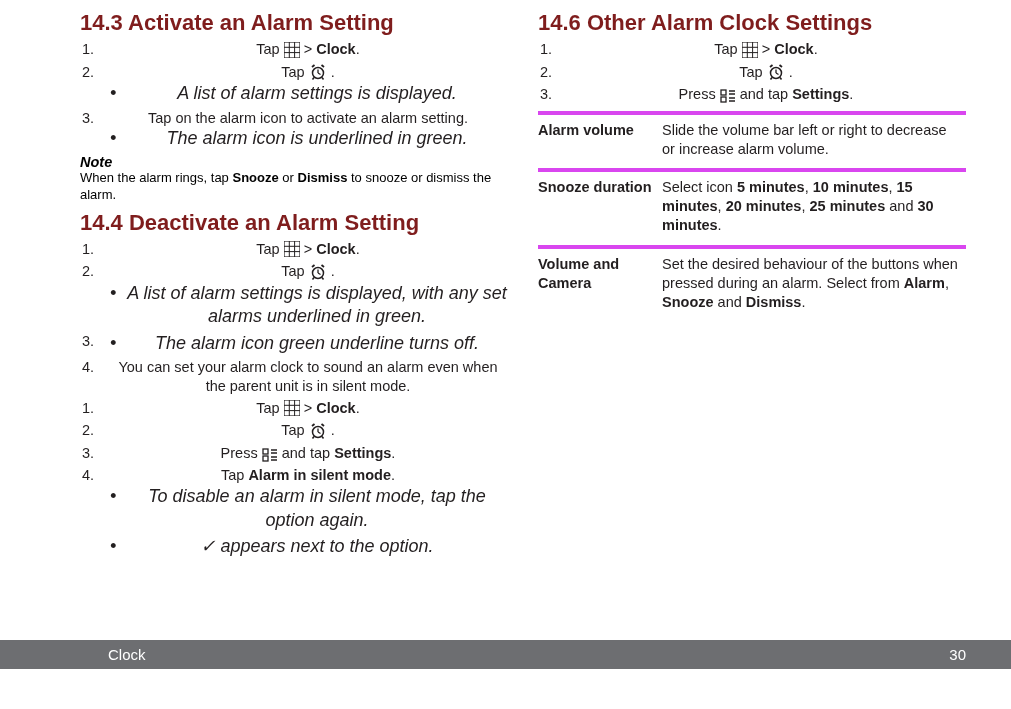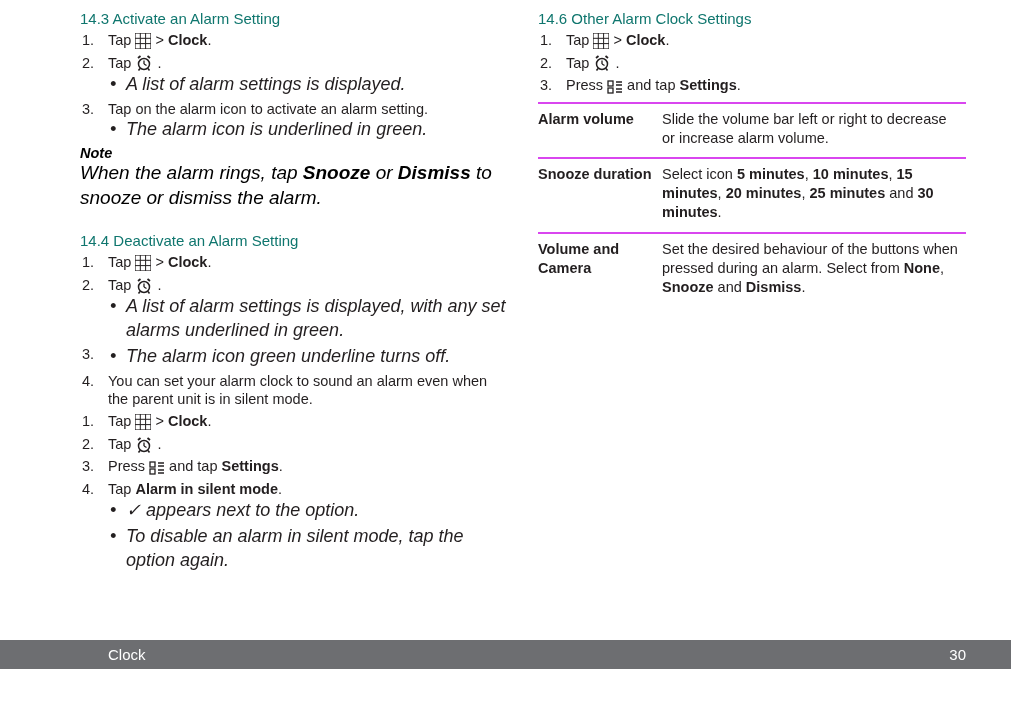--- a/index.html
+++ b/index.html
@@ -13,40 +13,41 @@
     .page {
       display: flex;
       padding: 10px 45px 0 80px;
       gap: 30px;
     }
     .col {
       flex: 1;
       min-width: 0;
     }
     h2 {
-      font-size: 15px;
-      font-weight: normal;
-      color: #0f766e;
+      font-size: 22px;
+      font-weight: bold;
+      color: #7f1d1d;
       margin-top: 0;
       margin-bottom: 4px;
     }
     .section + .section h2 { margin-top: 0; }
     ol {
       list-style: none;
       padding-left: 0;
       counter-reset: item;
       font-size: 14.5px;
       color: #231f20;
       line-height: 1.3;
     }
     ol > li {
       counter-increment: item;
       padding-left: 28px;
       position: relative;
       margin-bottom: 3px;
+      text-align: center;
     }
     ol > li::before {
       content: counter(item) ".";
       position: absolute;
       left: 2px;
     }
     .bullets {
       list-style: none;
       padding-left: 0;
       font-size: 18px;
@@ -65,41 +66,40 @@
     }
     .italic { font-style: italic; }
     .bold { font-weight: bold; }
     .note-head {
       font-weight: bold;
       font-style: italic;
       font-size: 14.5px;
       margin-top: 2px;
     }
     .note-body {
-      font-style: italic;
-      font-size: 19px;
-      line-height: 1.3;
-      margin-bottom: 22px;
+      font-size: 13px;
+      line-height: 1.3;
+      margin-bottom: 6px;
     }
     .icon {
       display: inline-block;
       vertical-align: middle;
     }
     .settings-table {
       width: 100%;
       border-collapse: collapse;
       font-size: 14.5px;
       color: #231f20;
       margin-top: 6px;
     }
     .settings-table td {
       vertical-align: top;
       padding: 6px 4px 10px 0;
       line-height: 1.3;
-      border-top: 2px solid #d946ef;
+      border-top: 4px solid #d946ef;
     }
     .settings-table td.label-cell {
       font-weight: bold;
       width: 124px;
       padding-right: 6px;
     }
     .footer {
       position: absolute;
       bottom: 40px;
       left: 0;
@@ -211,22 +211,22 @@
         <li><span>Press </span><span class="icon"><svg width="16" height="14">
                 <rect x="1" y="1" width="5" height="5" fill="none" stroke="#231f20" stroke-width="1.3"></rect>
                 <rect x="1" y="8" width="5" height="5" fill="none" stroke="#231f20" stroke-width="1.3"></rect>
                 <line x1="9" y1="2" x2="15" y2="2" stroke="#231f20" stroke-width="1.5"></line>
                 <line x1="9" y1="5" x2="15" y2="5" stroke="#231f20" stroke-width="1.5"></line>
                 <line x1="9" y1="9" x2="15" y2="9" stroke="#231f20" stroke-width="1.5"></line>
                 <line x1="9" y1="12" x2="15" y2="12" stroke="#231f20" stroke-width="1.5"></line>
               </svg></span><span> and tap </span><span class="bold">Settings</span><span>.</span></li>
         <li><span>Tap </span><span class="bold">Alarm in silent mode</span><span>.</span>
           <ul class="bullets">
+            <li class="italic">To disable an alarm in silent mode, tap the option again.</li>
             <li class="italic"><span>✓</span><span> appears next to the option.</span></li>
-            <li class="italic">To disable an alarm in silent mode, tap the option again.</li>
           </ul>
         </li>
       </ol>
     </div>
 
   </div>
 
   <div class="col">
     <div class="section">
       <h2>14.6   Other Alarm Clock Settings</h2>
@@ -262,21 +262,21 @@
             <tr>
           <td class="label-cell">Alarm volume</td>
           <td>Slide the volume bar left or right to decrease or increase alarm volume.</td>
         </tr>
         <tr>
           <td class="label-cell">Snooze duration</td>
           <td><span>Select icon </span><span class="bold">5 minutes</span><span>, </span><span class="bold">10 minutes</span><span>, </span><span class="bold">15 minutes</span><span>, </span><span class="bold">20 minutes</span><span>, </span><span class="bold">25 minutes</span><span> and </span><span class="bold">30 minutes</span><span>.</span></td>
         </tr>
         <tr>
           <td class="label-cell">Volume and Camera</td>
-          <td><span>Set the desired behaviour of the buttons when pressed during an alarm. Select from </span><span class="bold">None</span><span>, </span><span class="bold">Snooze</span><span> and </span><span class="bold">Dismiss</span><span>.</span></td>
+          <td><span>Set the desired behaviour of the buttons when pressed during an alarm. Select from </span><span class="bold">Alarm</span><span>, </span><span class="bold">Snooze</span><span> and </span><span class="bold">Dismiss</span><span>.</span></td>
         </tr>
       </tbody>
         </table>
     </div>
   </div>
 </div>
 
 <div class="footer">
   <span>Clock</span>
   <span>30</span>

